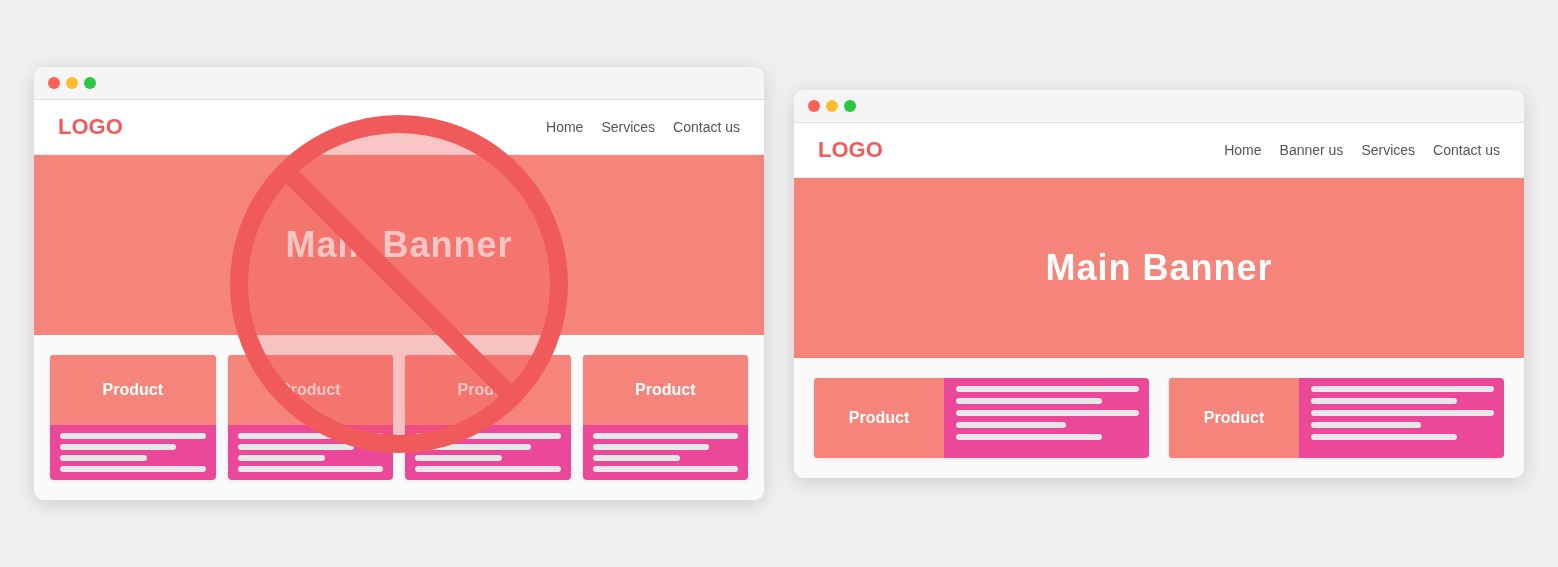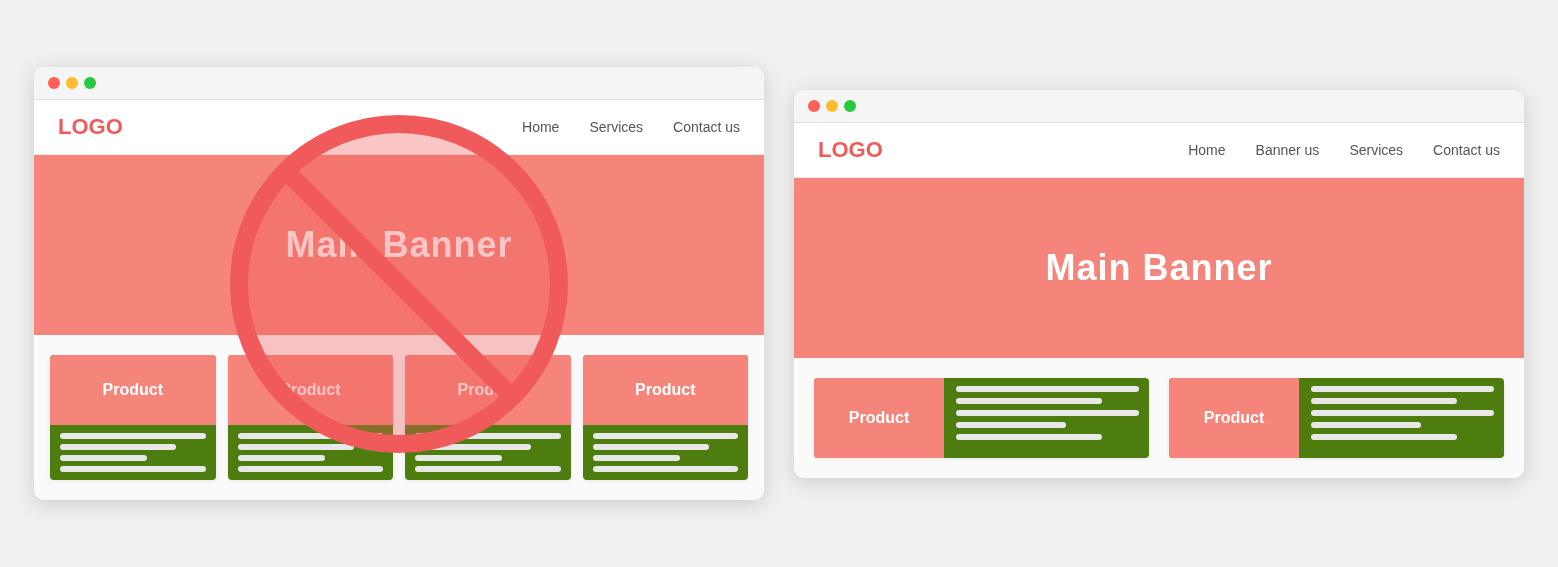--- a/index.html
+++ b/index.html
@@ -57,21 +57,21 @@
 
     .logo {
       font-size: 22px;
       font-weight: bold;
       color: #f05a5a;
       margin-right: auto;
     }
 
     .nav-links {
       display: flex;
-      gap: 30px;
+      gap: 18px;
       list-style: none;
     }
 
     .nav-links li a {
       text-decoration: none;
       color: #555;
       font-size: 14px;
     }
 
     
@@ -92,21 +92,21 @@
 
     
     .products-section {
       background: #fafafa;
       padding: 20px 16px;
       display: flex;
       gap: 12px;
     }
 
     .product-card {
-      background: #4d7c0f;
+      background: #ec4899;
       border-radius: 4px;
       box-shadow: 0 1px 4px rgba(0,0,0,0.08);
       flex: 1;
       overflow: hidden;
     }
 
     .product-image {
       background: #f5857a;
       height: 70px;
       display: flex;

